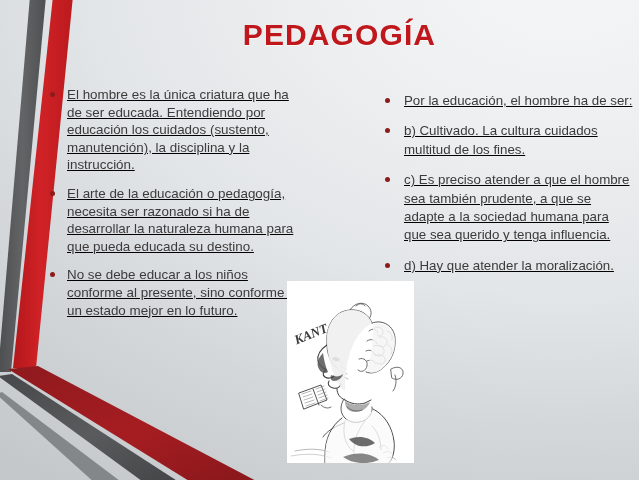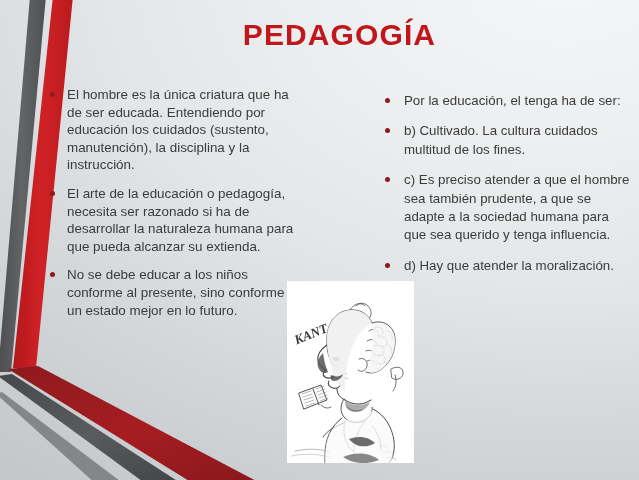--- a/index.html
+++ b/index.html
@@ -28,21 +28,21 @@
     color: #c0171c;
     font-size: 30px;
     font-weight: bold;
     letter-spacing: 1.1px;
     line-height: 1.05;
     text-shadow: 0 1px 0 rgba(255,255,255,0.55);
     padding-left: 40px;
   }
 
   
-  .col { position: absolute; }
+  .col { position: absolute; text-decoration: underline; }
   #col-left  { left: 48px; top: 86px;  width: 248px; }
   #col-right { left: 382px; top: 92px; width: 252px; }
 
   .bullet-item {
     position: relative;
     padding-left: 19px;
     margin-bottom: 11px;
     color: #3b3b3b;
     font-size: 13.4px;
     line-height: 17.6px;
@@ -118,32 +118,32 @@
 
   <div id="title">PEDAGOGÍA</div>
 
   <div class="col" id="col-left">
     <div class="bullet-item">
       <span class="dot"></span>
       <span class="txt">El hombre es la única criatura que ha de ser educada. Entendiendo por educación los cuidados (sustento, manutención), la disciplina y la instrucción.</span>
     </div>
     <div class="bullet-item">
       <span class="dot"></span>
-      <span class="txt">El arte de la educación o pedagogía, necesita ser razonado si ha de desarrollar la naturaleza humana para que pueda alcanzar su extienda.</span>
+      <span class="txt">El arte de la educación o pedagogía, necesita ser razonado si ha de desarrollar la naturaleza humana para que pueda educada su destino.</span>
     </div>
     <div class="bullet-item">
       <span class="dot"></span>
       <span class="txt">No se debe educar a los niños conforme al presente, sino conforme a un estado mejor en lo futuro.</span>
     </div>
   </div>
 
   <div class="col" id="col-right">
     <div class="bullet-item">
       <span class="dot"></span>
-      <span class="txt">Por la educación, el tenga ha de ser:</span>
+      <span class="txt">Por la educación, el hombre ha de ser:</span>
     </div>
     <div class="bullet-item">
       <span class="dot"></span>
       <span class="txt">b) Cultivado. La cultura cuidados multitud de los fines.</span>
     </div>
     <div class="bullet-item">
       <span class="dot"></span>
       <span class="txt"> c) Es preciso atender a que el hombre sea también prudente, a que se adapte a la sociedad humana para que sea querido y tenga influencia.</span>
     </div>
     <div class="bullet-item">

